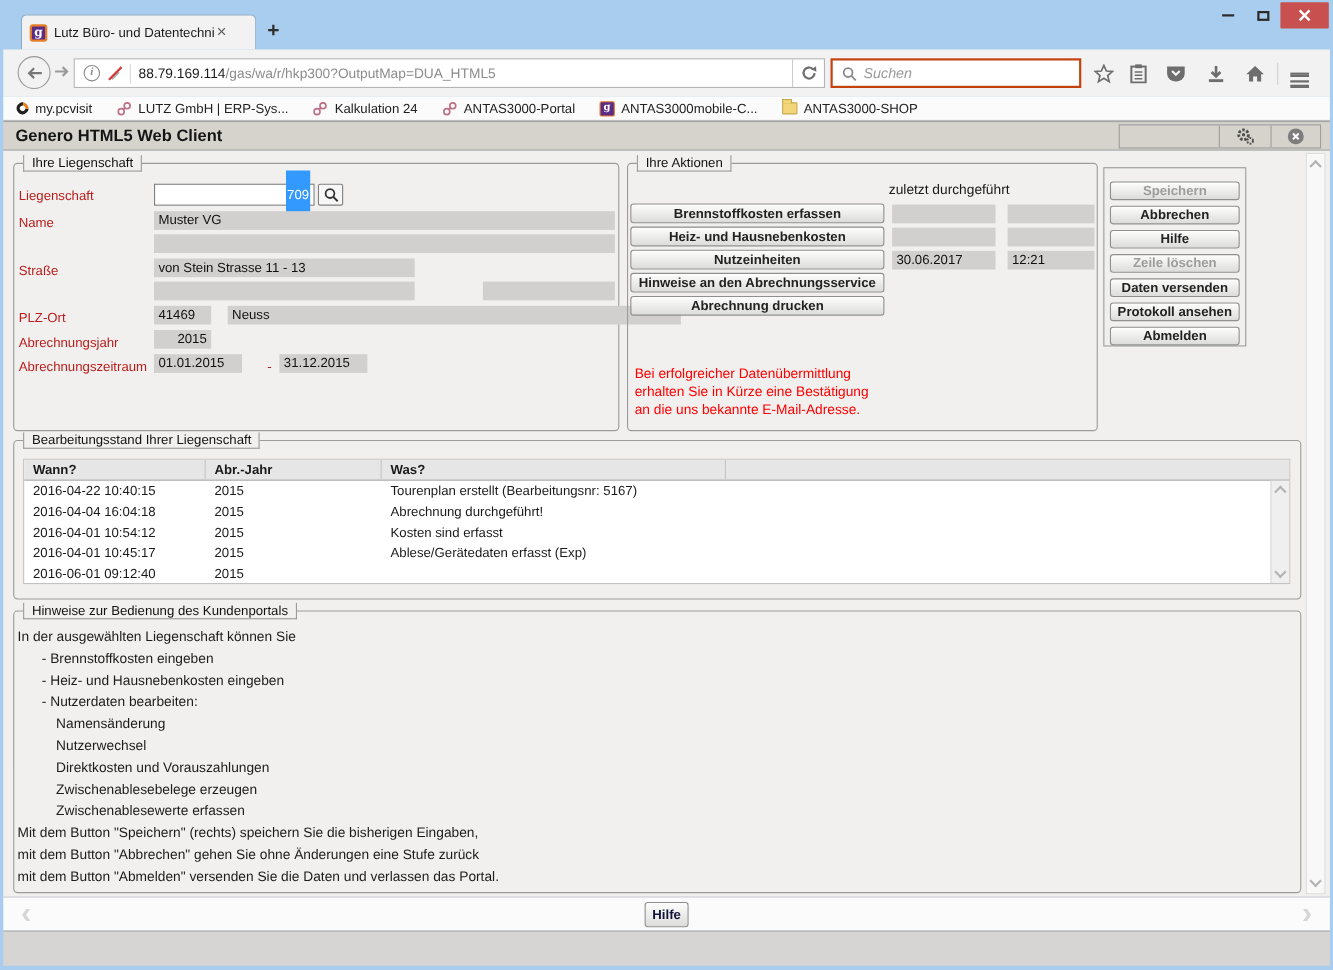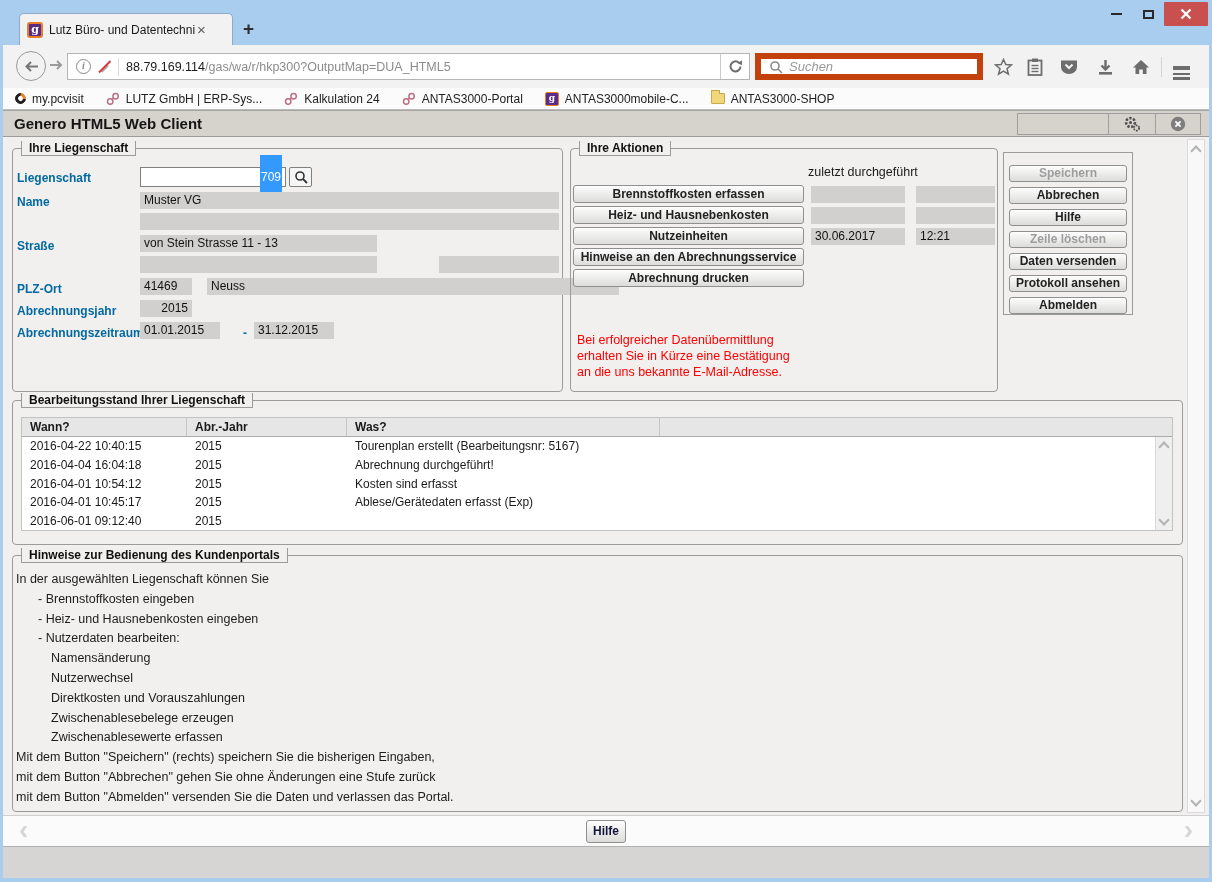--- a/index.html
+++ b/index.html
@@ -34,21 +34,21 @@
   .urlbar { position:absolute; left:64px; top:8px; width:683px; height:27px; background:#fff;
             border:1px solid #b5b5b5; display:flex; align-items:center; }
   .info-i { width:15px; height:15px; border:1.4px solid #8a8a8a; border-radius:50%;
             font:italic bold 10px/12px "Liberation Serif", serif; color:#8a8a8a; text-align:center; margin-left:8px; }
   .url-sep { width:1px; height:18px; background:#d8d8d8; margin:0 7px 0 6px; }
   .url-host { color:#1c1c1c; font-size:12.5px; }
   .url-path { color:#8c8c8c; font-size:12.5px; }
   .reload-seg { margin-left:auto; width:29px; height:100%; border-left:1px solid #cccccc;
                 display:flex; align-items:center; justify-content:center; }
   .searchbar { position:absolute; left:752px; top:8px; width:228px; height:27px; background:#fff;
-               border:6px solid #c2410c; display:flex; align-items:center; padding:0 8px; }
+               border:2px solid #c2410c; display:flex; align-items:center; padding:0 8px; }
   .searchbar input { border:none; outline:none; width:180px; margin-left:6px;
                      font:italic 13px "Liberation Sans", sans-serif; color:#444; background:transparent; }
   .searchbar input::placeholder { color:#999; font-style:italic; }
   .nav-icon { position:absolute; top:12px; width:24px; height:20px; display:flex; align-items:center; justify-content:center; }
   .nav-divider { position:absolute; left:1158px; top:12px; width:1px; height:20px; background:#d2d2d2; }
   .hamburger div { width:17px; height:2.6px; background:#6d6d6d; margin:2.2px 0; }
 
   
   .bookmarksbar { position:absolute; left:3px; top:88px; width:1206px; height:22px; background:#fbfbfb;
                   border-bottom:1px solid #bcbcbc; display:flex; align-items:center; padding-left:12px; }
@@ -70,23 +70,23 @@
   .seg { height:100%; display:flex; align-items:center; justify-content:center; }
   .seg1 { width:90px; }
   .seg2 { width:47px; border-left:1px solid #9e9e9e; }
   .seg3 { width:45px; border-left:1px solid #9e9e9e; }
 
   
   .page { position:absolute; left:3px; top:137px; width:1206px; height:678px; background:#f1f0ee; }
 
   .fieldset { position:absolute; border:1px solid #9b9b9b; border-radius:4px; }
   .legend { position:absolute; top:-8px; left:8px; height:15px; line-height:14px; background:#f1f0ee;
-            padding:0 7px; font-weight:bold; font-size:12px; color:#111;
+            padding:0 7px; font-weight:normal; font-size:12px; color:#111;
             border:1px solid #9b9b9b; border-top:none; }
-  .flabel { position:absolute; font-size:12px; color:#0369a1; white-space:nowrap;font-weight:bold; }
+  .flabel { position:absolute; font-size:12px; color:#b91c1c; white-space:nowrap; }
   .ffield { position:absolute; background:#d1d0cf; height:17px; line-height:17px;
             padding:0 4px; font-size:12px; color:#111; white-space:nowrap; overflow:hidden; }
   .ffield.num { text-align:right; }
 
   .lg-input { position:absolute; left:127px; top:18px; width:146px; height:20px; background:#fff;
               border:1px solid #7f7f7f; display:flex; align-items:center; justify-content:flex-end; padding:0 3px; }
   .sel { background:#3399ff; color:#fff; padding:15px 1px; font-size:12px; }
   .lookup-btn { position:absolute; left:276px; top:18px; width:23px; height:20px; background:#f6f6f6;
                 border:1px solid #7f7f7f; border-radius:2px; display:flex; align-items:center; justify-content:center; }
 

